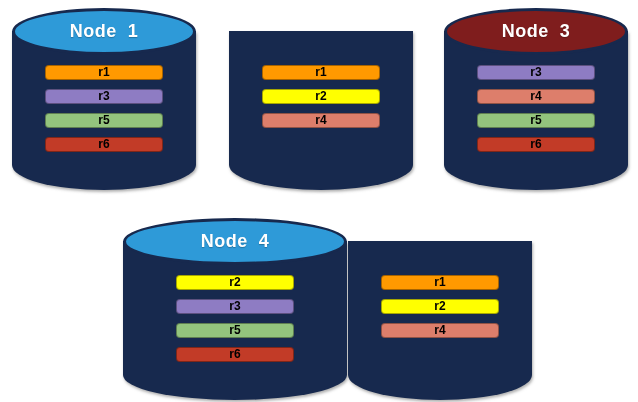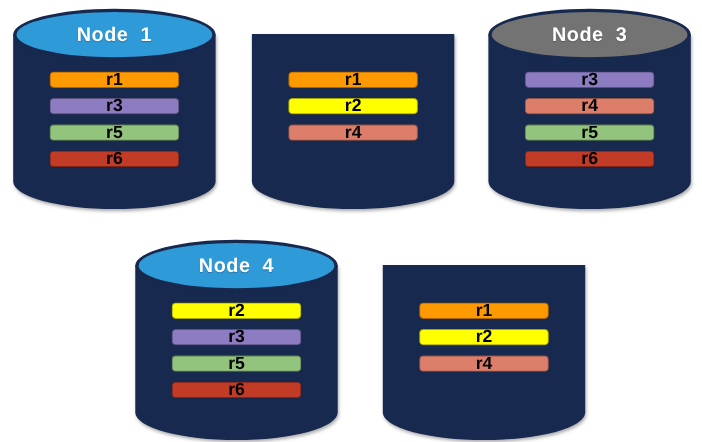--- a/index.html
+++ b/index.html
@@ -9,21 +9,21 @@
     font-family:"Liberation Sans", sans-serif;
     position:relative;
     overflow:hidden;
   }
   .canvas { position:absolute; left:0; top:0; width:638px; height:402px; }
 
   .cylinder { position:absolute; width:184px; height:182px; }
   .n1 { left:12px;  top:8px;  }
   .n2 { left:229px; top:8px;  }
   .n3 { left:444px; top:8px;  }
-  .n4 { left:123px; top:218px; }
+  .n4 { left:123px; top:218px;padding-left:40px; }
   .n5 { left:348px; top:218px; }
 
   .cyl-body {
     position:absolute; left:0; right:0; top:23px; bottom:0;
     background:#17294E;
     border-bottom-left-radius:50% 25px;
     border-bottom-right-radius:50% 25px;
     box-shadow:1px 2px 3px rgba(110,110,110,0.55);
   }
   .cyl-top {
@@ -51,21 +51,21 @@
     z-index:3;
   }
   .bar {
     height:15px;
     border-radius:4px;
     border:1px solid rgba(0,0,0,0.35);
     box-sizing:border-box;
     display:flex; align-items:center; justify-content:center;
     color:#000000;
     font-weight:bold;
-    font-size:16px;
+    font-size:12px;
     line-height:13px;
   }
 </style>
 </head>
 <body>
 
 <div class="canvas">
 
   <div class="cylinder n1">
     <div class="cyl-body" style="background-color: rgb(23, 41, 78);"></div>
@@ -84,21 +84,21 @@
     <div class="cyl-body" style="background-color: rgb(23, 41, 78);"></div>
     <div class="bars">
       <div class="bar" style="background-color: rgb(255, 153, 0);">r1</div>
       <div class="bar" style="background-color: rgb(255, 255, 0);">r2</div>
       <div class="bar" style="background-color: rgb(221, 126, 107);">r4</div>
     </div>
   </div>
 
   <div class="cylinder n3">
     <div class="cyl-body" style="background-color: rgb(23, 41, 78);"></div>
-    <div class="cyl-top" style="background-color: #737373; align-items: center;">
+    <div class="cyl-top" style="background-color: #7f1d1d; align-items: center;">
       <span class="node-title">Node  3</span>
     </div>
     <div class="bars">
       <div class="bar" style="background-color: rgb(142, 124, 195);">r3</div>
       <div class="bar" style="background-color: rgb(221, 126, 107);">r4</div>
       <div class="bar" style="background-color: rgb(147, 196, 125);">r5</div>
       <div class="bar" style="background-color: rgb(194, 59, 39);">r6</div>
     </div>
   </div>
 

